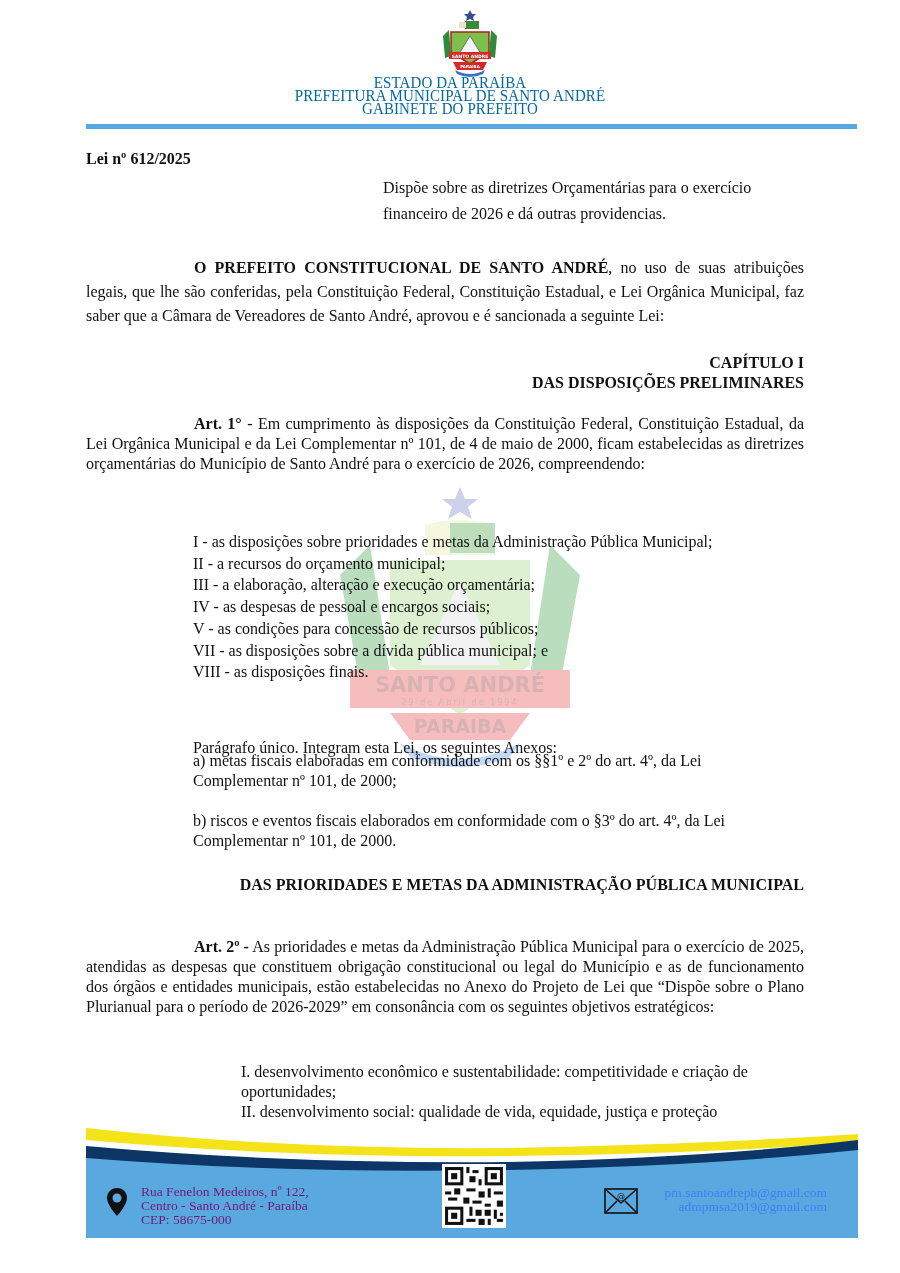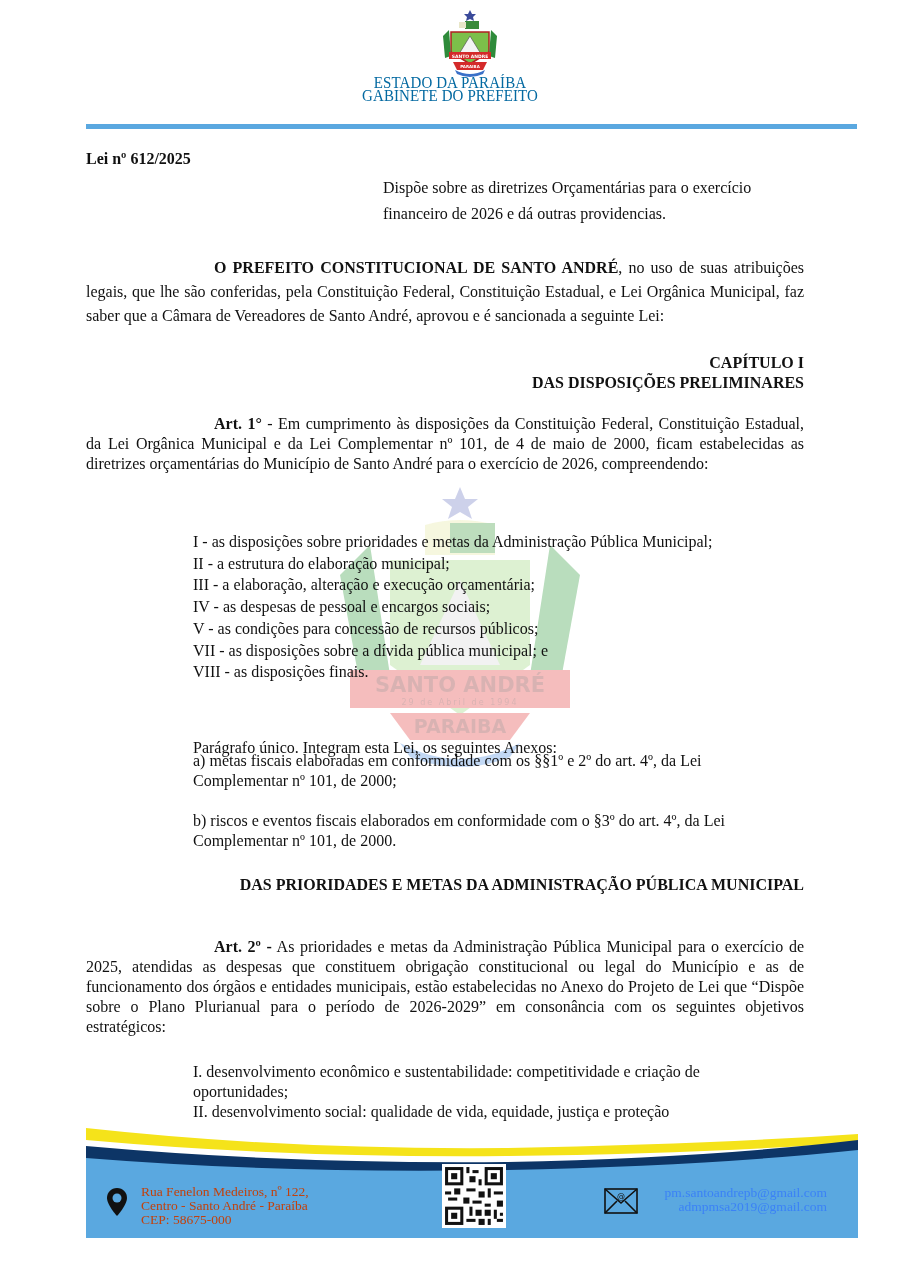--- a/index.html
+++ b/index.html
@@ -16,30 +16,30 @@
     
     .watermark { position: absolute; left: 330px; top: 485px; width: 260px; height: 285px; opacity: 0.33; pointer-events: none; }
 
     
     .doc { position: absolute; left: 86px; top: 142px; width: 718px; font-size: 16px; line-height: 20px; }
     .lei-number { font-weight: bold; position: absolute; left: 0; top: 7px; }
     .ementa { position: absolute; left: 297px; top: 33px; width: 430px; font-weight: normal; line-height: 26px; }
 
     .p { position: absolute; left: 0; width: 718px; text-align: justify; text-align-last: left; }
     .indent { text-indent: 108px; }
-    .bold { font-weight: bold; margin-left: 20px; }
+    .bold { font-weight: bold; }
     .center { position: absolute; left: 0; width: 718px; text-align: right; font-weight: bold; line-height: 20px; }
 
     .list { position: absolute; left: 107px; width: 620px; }
     .list div { line-height: 21.7px; }
 
     
     .footer { position: absolute; left: 86px; top: 1120px; width: 772px; height: 120px; }
     .footer svg.wave { position: absolute; left: 0; top: 0; }
-    .addr { position: absolute; left: 55px; top: 65px; font-size: 13.5px; line-height: 14px; color: #c2410c; }
+    .addr { position: absolute; left: 55px; top: 65px; font-size: 13.5px; line-height: 14px; color: #701a75; }
     .pin { position: absolute; left: 20px; top: 67px; }
     .qr { position: absolute; left: 356px; top: 44px; width: 64px; height: 64px; background: #fff; }
     .mail-icon { position: absolute; left: 518px; top: 68px; }
     .emails { position: absolute; left: 558px; top: 66px; font-size: 13.5px; line-height: 14px; color: #3b82f6; text-align: right; width: 183px; }
   </style>
 </head>
 <body>
 
 <div class="crest">
   <svg width="66" height="70" viewBox="0 0 66 70">
@@ -53,20 +53,21 @@
     <rect x="12" y="44" width="42" height="7" fill="#d42a2a"></rect>
     <text x="33" y="49.5" font-size="4.5" font-family="DejaVu Sans, sans-serif" fill="#fff" text-anchor="middle" font-weight="bold">SANTO ANDRE</text>
     <path d="M16,54 L50,54 L46,62 L20,62 Z" fill="#d42a2a"></path>
     <text x="33" y="60" font-size="4" font-family="DejaVu Sans, sans-serif" fill="#fff" text-anchor="middle" font-weight="bold">PARAIBA</text>
     <path d="M18,62 Q33,70 48,62 L46,66 Q33,72 20,66 Z" fill="#3a70c8"></path>
   </svg>
 </div>
 
 <div class="hdr-lines">
   <div>ESTADO DA PARAÍBA</div>
+  <div>PREFEITURA MUNICIPAL DE SANTO ANDRÉ</div>
   <div>GABINETE DO PREFEITO</div>
 </div>
 <div class="hdr-bar"></div>
 
 <div class="watermark">
   <svg width="260" height="285" viewBox="0 0 260 285">
     <polygon points="130,2 135,14 148,14 138,22 142,34 130,27 118,34 122,22 112,14 125,14" fill="#6a76c0"></polygon>
     <path d="M95,40 Q130,30 165,40 L165,70 L95,70 Z" fill="#e6e8a0"></path>
     <rect x="120" y="38" width="45" height="30" fill="#3a9a3a"></rect>
     <path d="M60,75 L200,75 L200,180 L130,230 L60,180 Z" fill="#9ad67a"></path>
@@ -90,39 +91,39 @@
 
   <div class="center" style="top:211px;">
     <div>CAPÍTULO I</div>
     <div>DAS DISPOSIÇÕES PRELIMINARES</div>
   </div>
 
   <div class="p indent" style="top:272px;"><span class="bold">Art. 1°</span><span> - Em cumprimento às disposições da Constituição Federal, Constituição Estadual, da Lei Orgânica Municipal e da Lei Complementar nº 101, de 4 de maio de 2000, ficam estabelecidas as diretrizes orçamentárias do Município de Santo André para o exercício de 2026, compreendendo:</span></div>
 
   <div class="list" style="top:375px;margin-top:14px;">
     <div>I - as disposições sobre prioridades e metas da Administração Pública Municipal;</div>
-    <div>II - a estrutura do elaboração municipal;</div>
+    <div>II - a recursos do orçamento municipal;</div>
     <div>III - a elaboração, alteração e execução orçamentária;</div>
     <div>IV - as despesas de pessoal e encargos sociais;</div>
     <div>V - as condições para concessão de recursos públicos;</div>
     <div>VII - as disposições sobre a dívida pública municipal; e</div>
     <div>VIII - as disposições finais.</div>
   </div>
 
   <div class="list" style="top:596px;">Parágrafo único. Integram esta Lei, os seguintes Anexos:</div>
   <div class="list" style="top:609px; width:600px;">a) metas fiscais elaboradas em conformidade com os §§1º e 2º do art. 4º, da Lei Complementar nº 101, de 2000;</div>
   <div class="list" style="top:669px; width:600px;">b) riscos e eventos fiscais elaborados em conformidade com o §3º do art. 4º, da Lei Complementar nº 101, de 2000.</div>
 
   <div class="center" style="top:733px;">
     <div>DAS PRIORIDADES E METAS DA ADMINISTRAÇÃO PÚBLICA MUNICIPAL</div>
   </div>
 
   <div class="p indent" style="top:795px;"><span class="bold">Art. 2º -</span><span> As prioridades e metas da Administração Pública Municipal para o exercício de 2025, atendidas as despesas que constituem obrigação constitucional ou legal do Município e as de funcionamento dos órgãos e entidades municipais, estão estabelecidas no Anexo do Projeto de Lei que “Dispõe sobre o Plano Plurianual para o período de 2026-2029” em consonância com os seguintes objetivos estratégicos:</span></div>
 
-  <div class="list" style="top:920px; width:600px;">
+  <div class="list" style="top:920px; width:600px;margin-left:48px;">
     <div style="line-height:20px;">I. desenvolvimento econômico e sustentabilidade: competitividade e criação de oportunidades;</div>
     <div style="line-height:20px;">II. desenvolvimento social: qualidade de vida, equidade, justiça e proteção</div>
   </div>
 </div>
 
 <div class="footer">
   <svg class="wave" width="772" height="120" viewBox="0 0 772 120">
     <path d="M0,8 Q200,30 420,28 Q620,24 772,14 L772,22 Q620,34 420,36 Q200,38 0,20 Z" fill="#f5e31a"></path>
     <path d="M0,26 Q200,44 420,42 Q620,38 772,20 L772,118 L0,118 Z" fill="#0d3566"></path>
     <path d="M0,38 Q200,54 420,50 Q620,46 772,30 L772,118 L0,118 Z" fill="#5aa8e0"></path>

